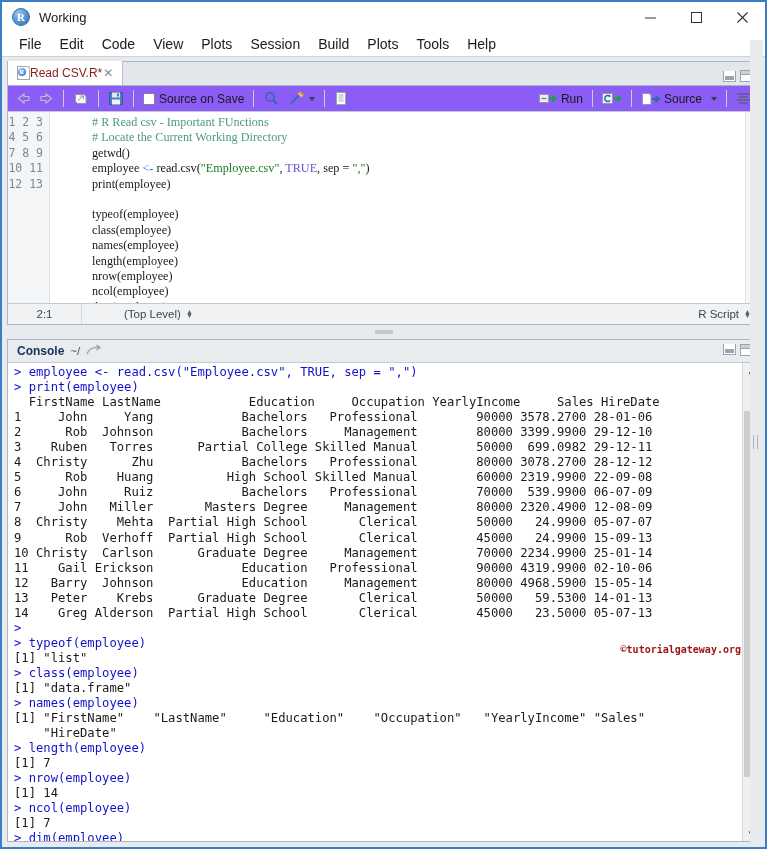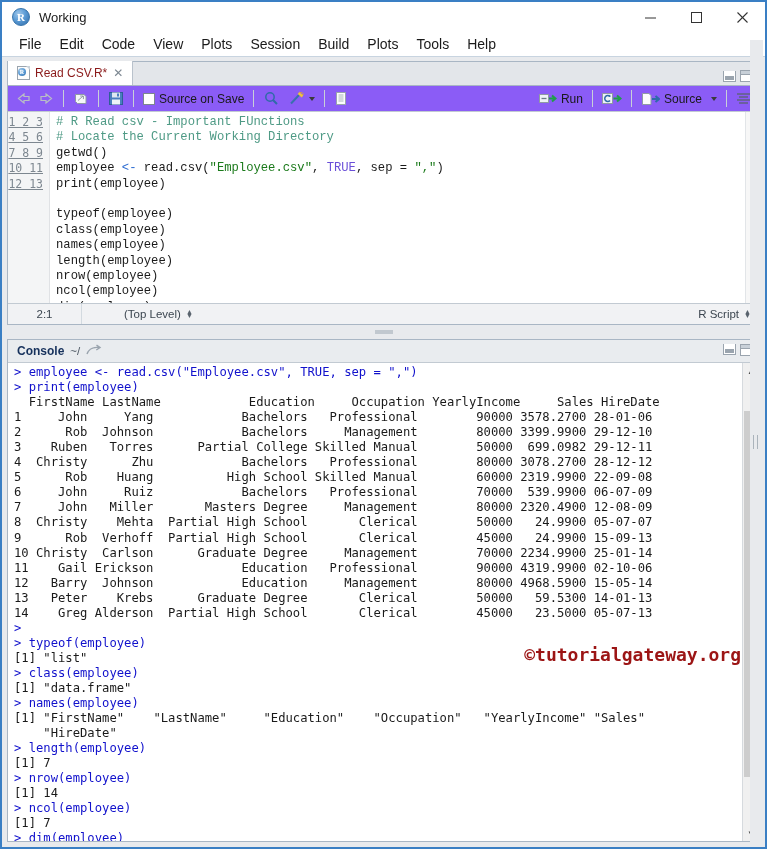--- a/index.html
+++ b/index.html
@@ -88,21 +88,21 @@
   
   .tabstrip {
     height: 24px; flex: 0 0 24px;
     display: flex; align-items: flex-end;
     background: #e3e6ea;
     border-bottom: 1px solid #a9b6c4;
     position: relative;
   }
   .tab {
     height: 24px;
-    display: flex; align-items: center; gap: 5px;
+    display: flex; align-items: center; 
     background: #ffffff;
     padding: 0 8px 0 9px;
     border-right: 1px solid #b9c2cc;
     font-size: 12px;
   }
   .tab-label { color: #8b1a1a; font-size: 12px; }
   .tab-close { color: #7c8791; font-size: 12px; line-height: 1; padding: 0 1px; }
   .doc-icon { width: 13px; height: 14px; position: relative; flex: 0 0 13px; }
   .doc-icon .sheet {
     position: absolute; inset: 0;
@@ -147,27 +147,27 @@
   .lbl-sm { font-size: 12px; color: #1a1a1a; white-space: nowrap; }
   .caret-dn { width:0;height:0;border-left:3.5px solid transparent;border-right:3.5px solid transparent;border-top:4px solid #3a3a3a;}
 
   
   .codewrap { flex: 1 1 auto; display: flex; overflow: hidden; background: #ffffff; }
   .gutter {
     flex: 0 0 42px; background: #f4f5f6;
     border-right: 1px solid #e0e2e5;
     text-align: right; padding: 3px 6px 0 0;
     font-family: "DejaVu Sans Mono", monospace;
-    font-size: 11.5px; color: #7d8790; line-height: 15.4px; text-decoration: underline;
+    font-size: 11.5px; color: #7d8790; line-height: 15.4px;
   }
   .code {
     flex: 1 1 auto; padding: 3px 0 0 6px;
-    font-family: Liberation Mono, monospace;
+    font-family: Liberation Serif, serif;
     font-size: 12.2px; line-height: 15.4px;
-    color: #1a1a1a; white-space: pre;
+    color: #1a1a1a; white-space: pre; margin-left: 36px;
   }
   .cmt { color: #4e9a85; }
   .str { color: #1b7a1b; }
   .kw  { color: #6a4fd8; }
   .op  { color: #2a6ad1; }
 
   
   .statusbar {
     height: 21px; flex: 0 0 21px;
     display: flex; align-items: center;
@@ -197,21 +197,21 @@
     flex: 1 1 auto;
     padding: 2px 0 0 6px;
     font-family: "DejaVu Sans Mono", monospace;
     font-size: 12.2px; line-height: 15.05px;
     white-space: pre; color: #1a1a1a;
     overflow: hidden;
   }
   .prompt { color: #1111cc; }
   .watermark {
     position: absolute; right: 18px; top: 281px;
-    color: #9c1515; font-size: 18px; font-weight: bold;
+    color: #9c1515; font-size: 10px; font-weight: bold;
     font-family: "DejaVu Sans Mono", monospace;
   }
 
   
   .vscroll {
     flex: 0 0 16px; background: #f0f0f0;
     border-left: 1px solid #d6dade;
     display: flex; flex-direction: column; align-items: center;
     position: relative;
   }

